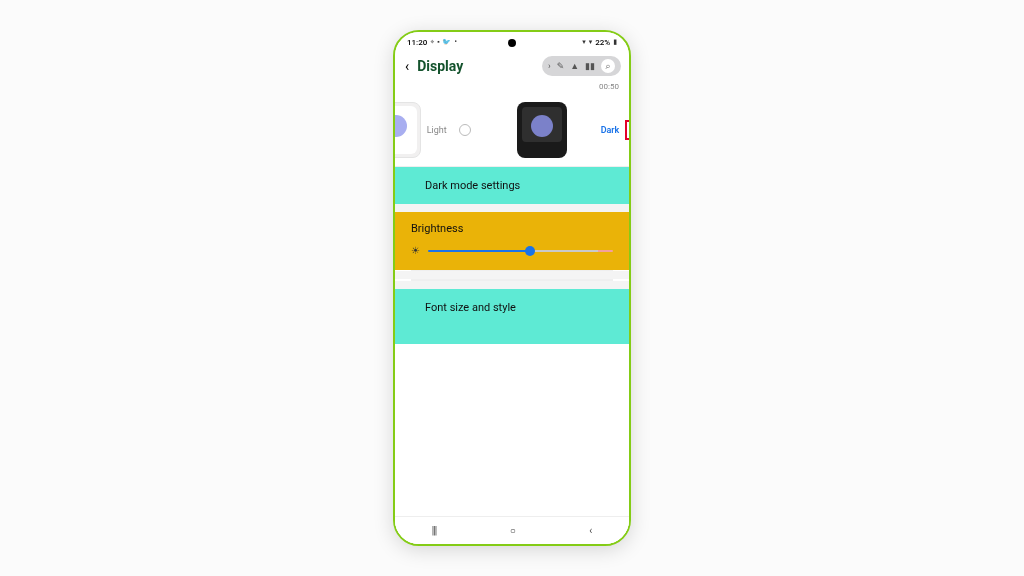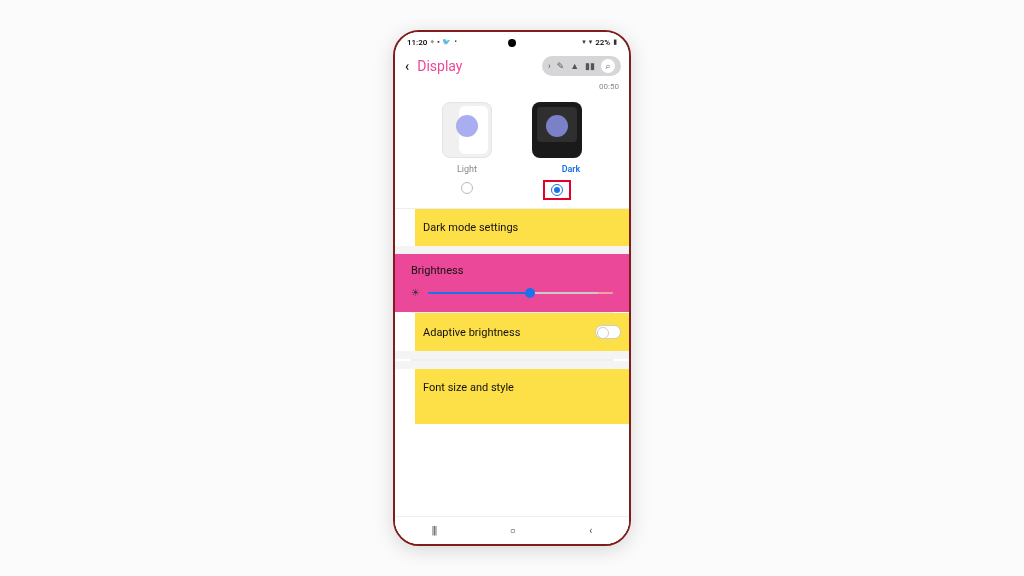--- a/index.html
+++ b/index.html
@@ -11,21 +11,21 @@
     display: flex;
     align-items: center;
     justify-content: center;
     overflow: hidden;
   }
   .phone-frame {
     width: 238px;
     height: 516px;
     background: #fff;
     border-radius: 26px;
-    border: 2px solid #7f1d1d;
+    border: 2px solid #84cc16;
     box-shadow: 0 4px 20px rgba(0,0,0,0.15);
     position: relative;
     overflow: hidden;
   }
   .side-button {
     position: absolute;
     right: -4px;
     width: 3px;
     background: #888;
     border-radius: 2px;
@@ -72,22 +72,22 @@
     padding: 6px 10px;
     position: relative;
   }
   .back-icon {
     font-size: 14px;
     color: #000;
     margin-right: 8px;
   }
   .page-title {
     font-size: 14px;
-    color: #ec4899;
-    font-weight: 400;
+    color: #14532d;
+    font-weight: 700;
   }
   .toolbar-pill {
     position: absolute;
     right: 8px;
     top: 4px;
     display: flex;
     align-items: center;
     background: #d6d6d8;
     border-radius: 14px;
     padding: 3px 6px;
@@ -112,21 +112,20 @@
 
   .theme-row {
     display: flex;
     justify-content: center;
     gap: 40px;
     padding: 8px 12px 0;
     margin-top: 14px;
   }
   .theme-option {
     display: flex;
-    flex-direction: column;
     align-items: center;
     gap: 6px;
   }
   .preview {
     width: 50px;
     height: 56px;
     border-radius: 8px;
     display: flex;
     align-items: center;
     justify-content: center;
@@ -187,23 +186,22 @@
     padding: 2px 6px;
   }
   .radio-wrap.highlighted {
     border: 2px solid #e4002b;
   }
 
   .divider { height: 1px; background: #eee; margin: 8px 0 0; }
   .section-gap { height: 8px; background: #f4f4f4; }
 
   .row {
-    padding: 12px 8px;
-    background: #fde047;
-    margin-left: 20px;
+    padding: 12px 30px;
+    background: #5eead4;
   }
   .row-title {
     font-size: 11px;
     color: #111;
   }
   .row-sub {
     font-size: 8.5px;
     color: #1a73e8;
     margin-top: 2px;
   }
@@ -220,21 +218,21 @@
   }
   .toggle::after {
     content: '';
     position: absolute;
     width: 10px; height: 10px; border-radius: 50%;
     background: #fff;
     border: 1px solid #ccc;
     top: 0.5px; left: 1px;
   }
 
-  .brightness-block { padding: 10px 16px 14px; background: #ec4899; }
+  .brightness-block { padding: 10px 16px 14px; background: #eab308; }
   .slider-wrap { display: flex; align-items: center; gap: 8px; margin-top: 10px; }
   .sun-icon { font-size: 10px; color: #333; }
   .slider {
     flex: 1; height: 2px;
     background: linear-gradient(to right, #1a73e8 0%, #1a73e8 55%, #c9c9c9 55%, #c9c9c9 92%, #f2a0a0 92%, #f2a0a0 100%);
     position: relative;
     border-radius: 2px;
   }
   .slider-thumb {
     position: absolute;
@@ -333,24 +331,20 @@
       <div class="row-title">Brightness</div>
       <div class="slider-wrap">
         <span class="sun-icon">☀</span>
         <div class="slider">
           <div class="slider-thumb"></div>
         </div>
       </div>
     </div>
     <div class="thin-divider"></div>
 
-    <div class="row has-toggle">
-      <div class="row-title">Adaptive brightness</div>
-      <div class="toggle"></div>
-    </div>
 
     <div class="section-gap"></div>
 
     <div class="thin-divider"></div>
 
     <div class="thin-divider"></div>
 
 
     <div class="section-gap"></div>
 

